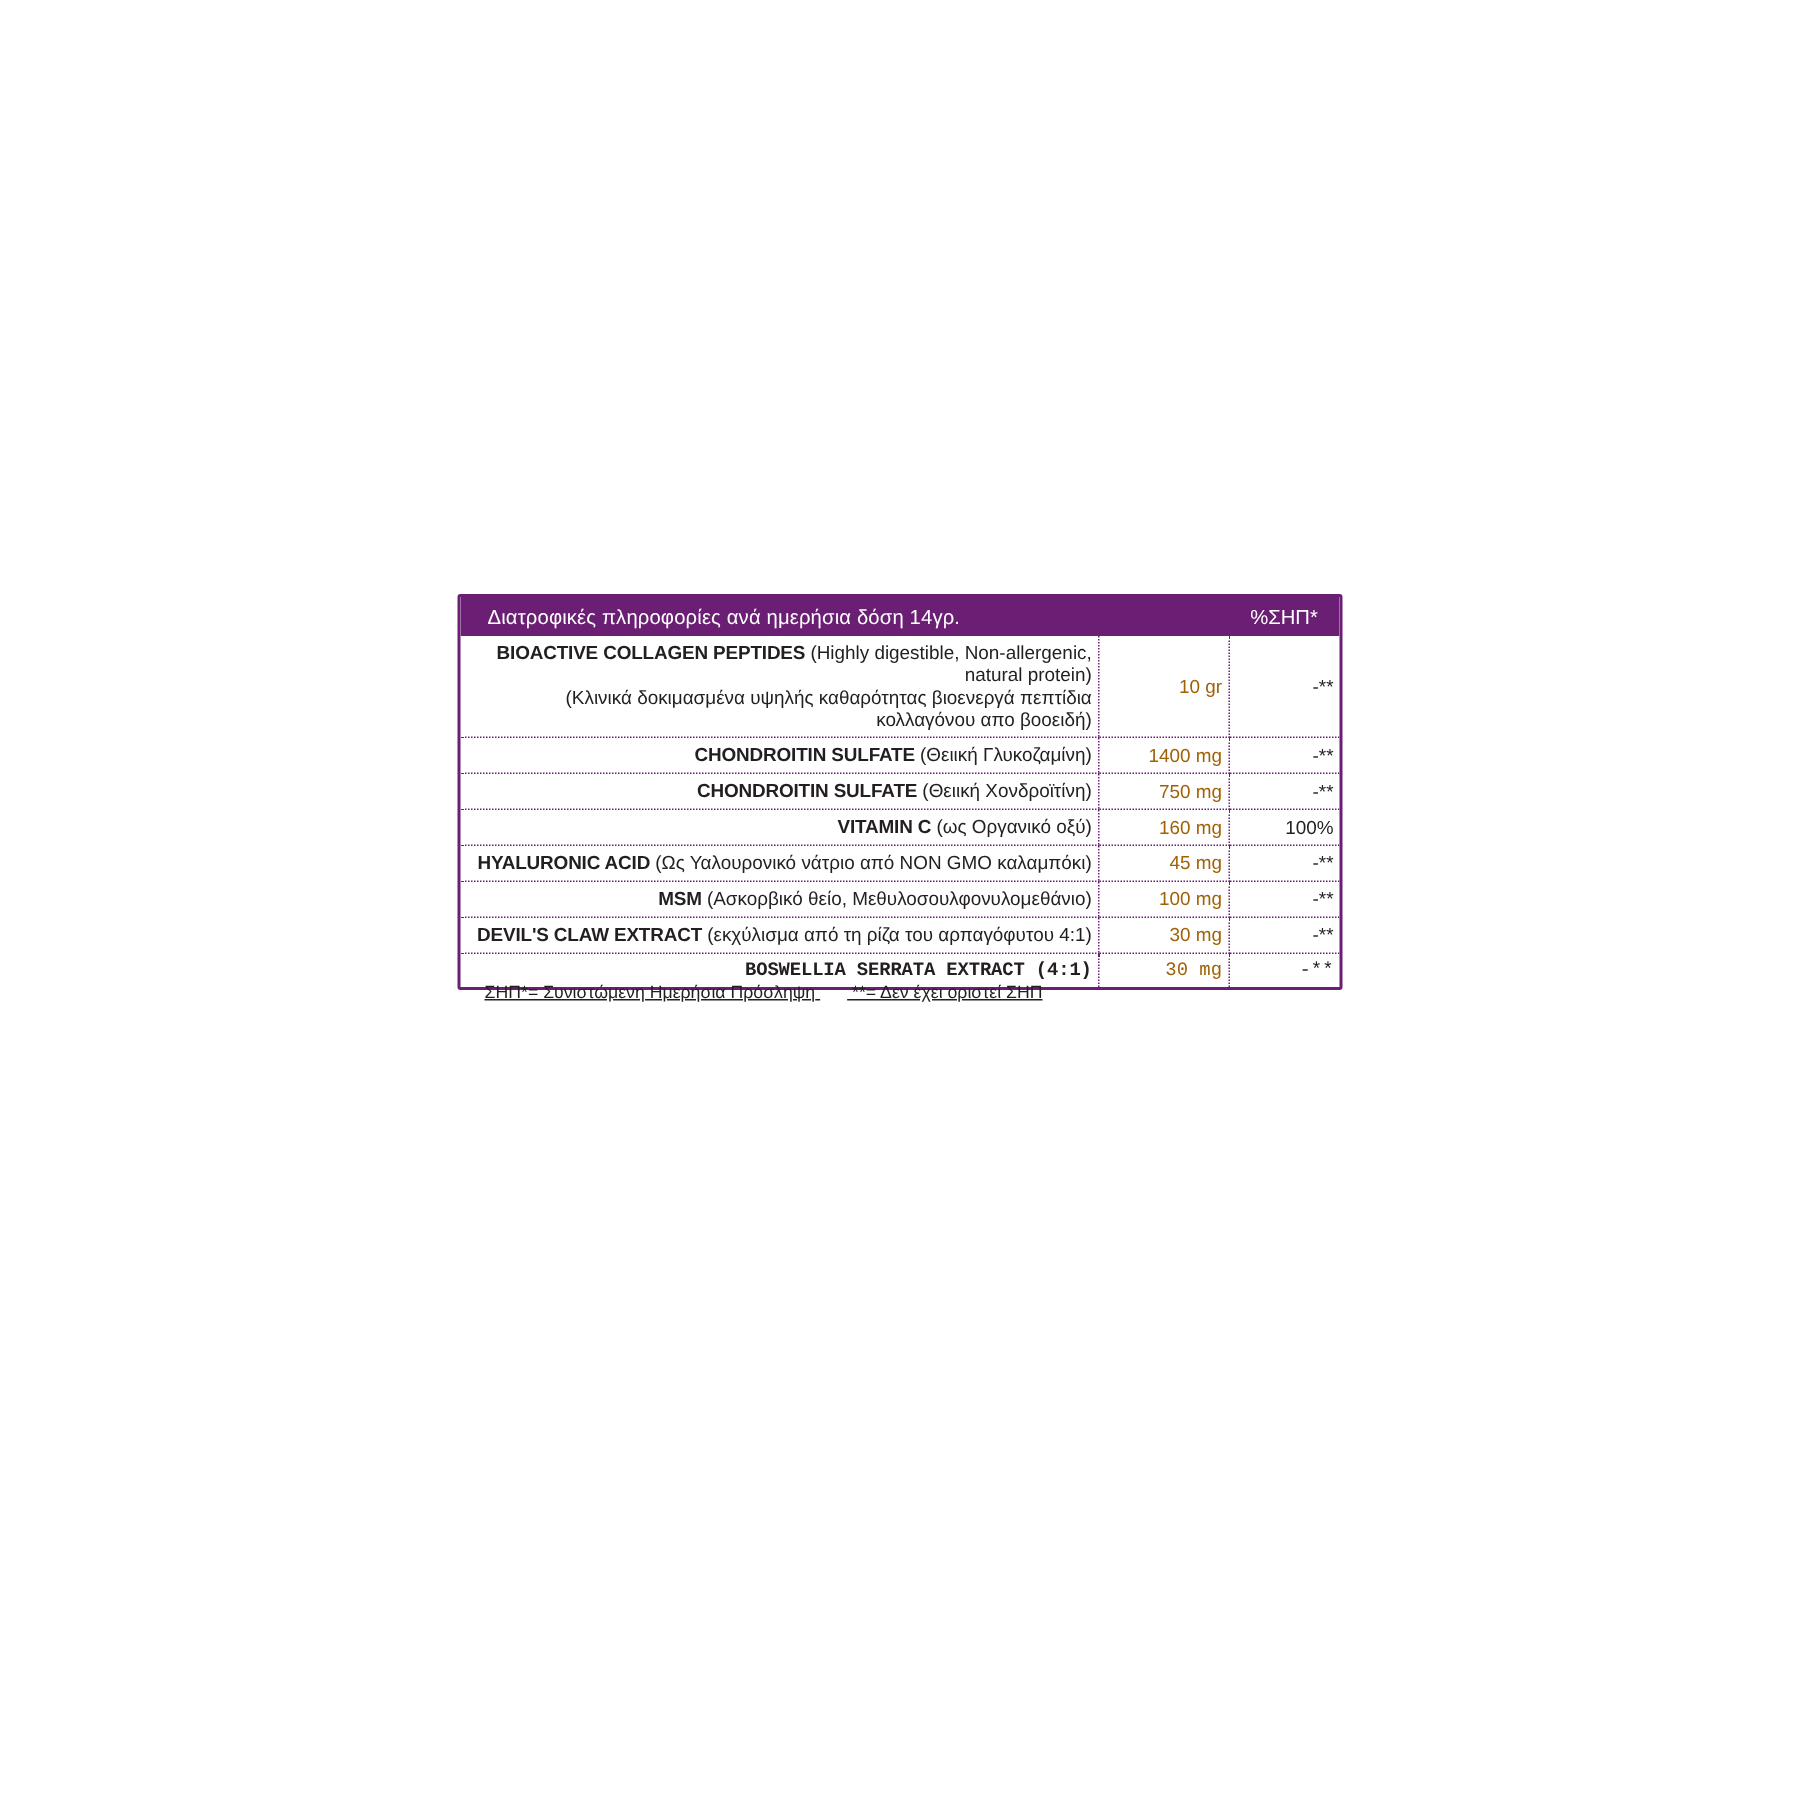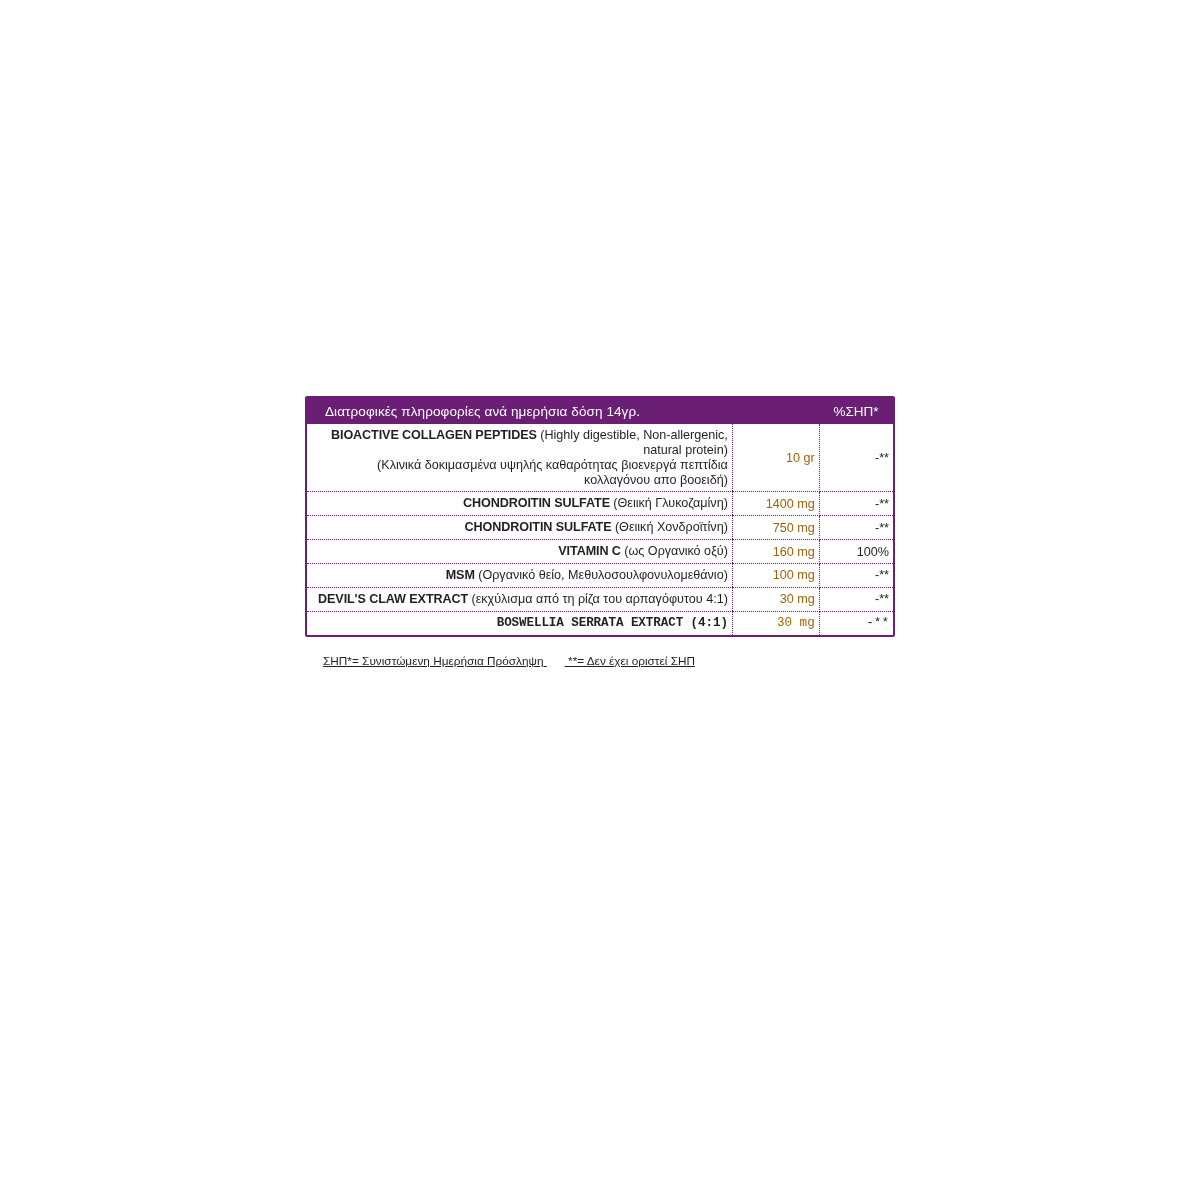--- a/index.html
+++ b/index.html
@@ -163,24 +163,31 @@
 
 
         <tr>
           <td class="c-name">
             <span class="nm-main">VITAMIN C </span><span class="nm-sub">(ως Οργανικό οξύ)</span>
           </td>
           <td class="c-amount">160 mg</td>
           <td class="c-rdi">100%</td>
         </tr>
 
-
-        <tr>
-          <td class="c-name">
-            <span class="nm-main">MSM </span><span class="nm-sub">(Οργανικό θείο, Μεθυλοσουλφονυλομεθάνιο)</span>
+        <tr>
+          <td class="c-name">
+            <span class="nm-main">HYALURONIC ACID </span><span class="nm-sub">(Ως Υαλουρονικό νάτριο από NON GMO καλαμπόκι)</span>
+          </td>
+          <td class="c-amount">45 mg</td>
+          <td class="c-rdi">-**</td>
+        </tr>
+
+        <tr>
+          <td class="c-name">
+            <span class="nm-main">MSM </span><span class="nm-sub">(Ασκορβικό θείο, Μεθυλοσουλφονυλομεθάνιο)</span>
           </td>
           <td class="c-amount">100 mg</td>
           <td class="c-rdi">-**</td>
         </tr>
 
         <tr>
           <td class="c-name">
             <span class="nm-main">DEVIL'S CLAW EXTRACT </span><span class="nm-sub">(εκχύλισμα από τη ρίζα του αρπαγόφυτου 4:1)</span>
           </td>
           <td class="c-amount">30 mg</td>

